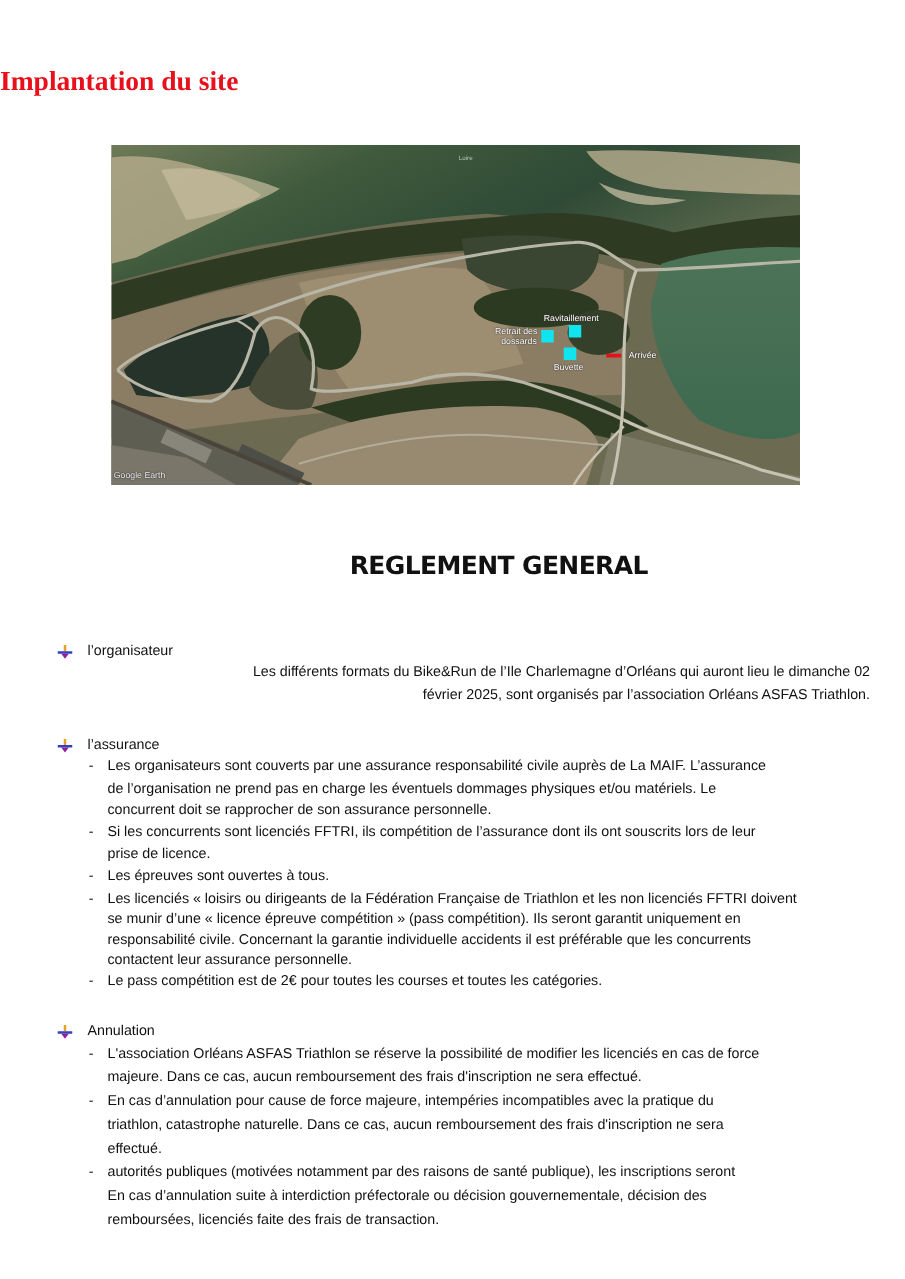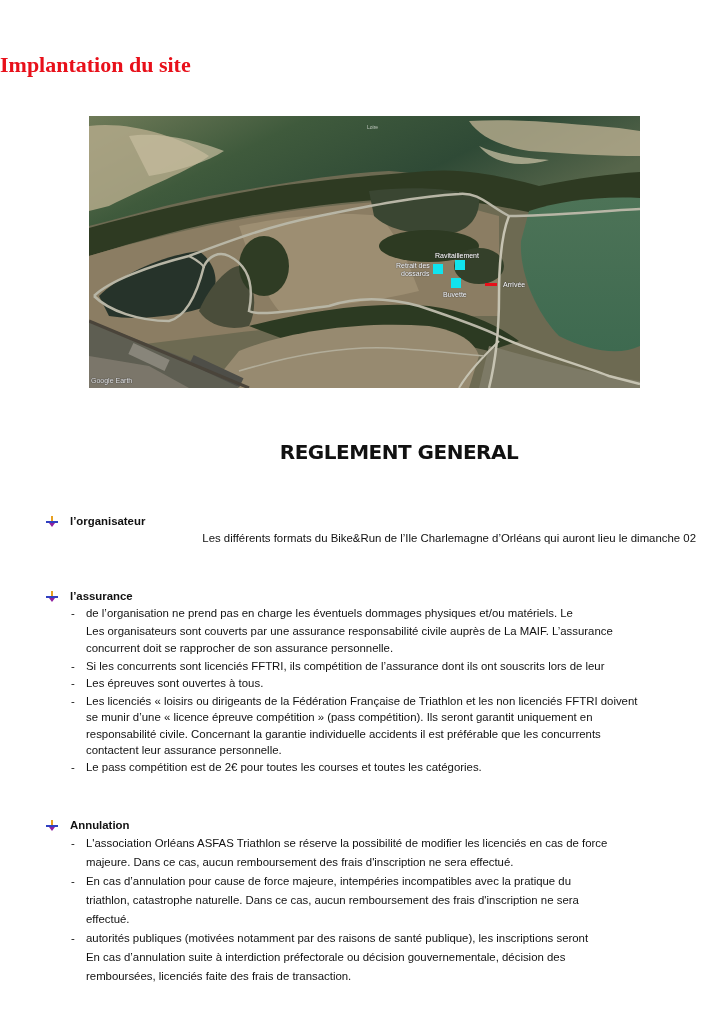--- a/index.html
+++ b/index.html
@@ -14,21 +14,21 @@
   .map svg { display: block; }
   .map-label {
     position: absolute; color: #ffffff; font-size: 7px; line-height: 8px;
     text-shadow: 0 0 1px #333, 0 0 1px #333; font-family: "Liberation Sans", sans-serif; white-space: nowrap;
   }
   .h-reglement {
     position: absolute; left: 0; top: 440px; width: 724px; text-align: center;
     font-family: "DejaVu Sans", sans-serif; font-weight: bold; font-size: 20px; color: #111; letter-spacing: -0.5px; padding-left: 37px;
   }
   .section { position: absolute; left: 46px; width: 650px; font-family: "Liberation Sans", sans-serif; font-size: 11.4px; line-height: 17.6px; color: #111; }
-  .sec-head { position: relative; padding-left: 24px; font-weight: bold; height: 17px; }
+  .sec-head { position: relative; padding-left: 24px; font-weight: normal; height: 17px; }
   .bullet-icon { position: absolute; left: 0; top: 3px; width: 12px; height: 12px; }
   .para { padding-left: 24px; text-align: right; }
   .item { position: relative; padding-left: 40px; }
   .dash { position: absolute; left: 25px; top: 0; }
 </style>
 </head>
 <body>
 
 <div class="title">Implantation du site</div>
 
@@ -113,40 +113,42 @@
 <div class="section" style="top:513px;">
   <div class="sec-head">
     <svg class="bullet-icon" viewBox="0 0 12 12">
       <rect x="5" y="0" width="2" height="5" fill="#e8a020"></rect>
       <rect x="0" y="5" width="12" height="2" fill="#3040c0"></rect>
       <path d="M3,7 L9,7 L6,11 Z" fill="#9020a0"></path>
     </svg>
     <span>l’organisateur</span>
   </div>
   <div class="para">Les différents formats du Bike&amp;Run de l’Ile Charlemagne d’Orléans  qui auront lieu  le dimanche 02</div>
+  <div class="para">février 2025, sont organisés par l’association Orléans ASFAS Triathlon.</div>
 </div>
 
 <div class="section" style="top:588px;">
   <div class="sec-head">
     <svg class="bullet-icon" viewBox="0 0 12 12">
       <rect x="5" y="0" width="2" height="5" fill="#e8a020"></rect>
       <rect x="0" y="5" width="12" height="2" fill="#3040c0"></rect>
       <path d="M3,7 L9,7 L6,11 Z" fill="#9020a0"></path>
     </svg>
     <span>l’assurance</span>
   </div>
   <div class="item">
     <span class="dash">-</span>
+    <div>Les organisateurs sont couverts par une assurance responsabilité civile auprès de La MAIF. L’assurance</div>
     <div>de l’organisation ne prend pas en charge les éventuels dommages physiques et/ou matériels. Le</div>
-    <div>Les organisateurs sont couverts par une assurance responsabilité civile auprès de La MAIF. L’assurance</div>
     <div>concurrent doit se rapprocher de son assurance personnelle.</div>
   </div>
   <div class="item">
     <span class="dash">-</span>
     <div>Si les concurrents sont licenciés FFTRI, ils compétition de l’assurance dont ils ont souscrits lors de leur</div>
+    <div>prise de licence.</div>
   </div>
   <div class="item">
     <span class="dash">-</span>
     <div>Les épreuves sont ouvertes à tous.</div>
   </div>
   <div class="item" style="line-height:16.5px;">
     <span class="dash">-</span>
     <div>Les licenciés « loisirs ou dirigeants de la Fédération Française de Triathlon et les non licenciés FFTRI doivent</div>
     <div>se munir d’une « licence épreuve compétition » (pass compétition). Ils seront garantit uniquement en</div>
     <div>responsabilité civile. Concernant la garantie individuelle accidents il est préférable que les concurrents</div>

